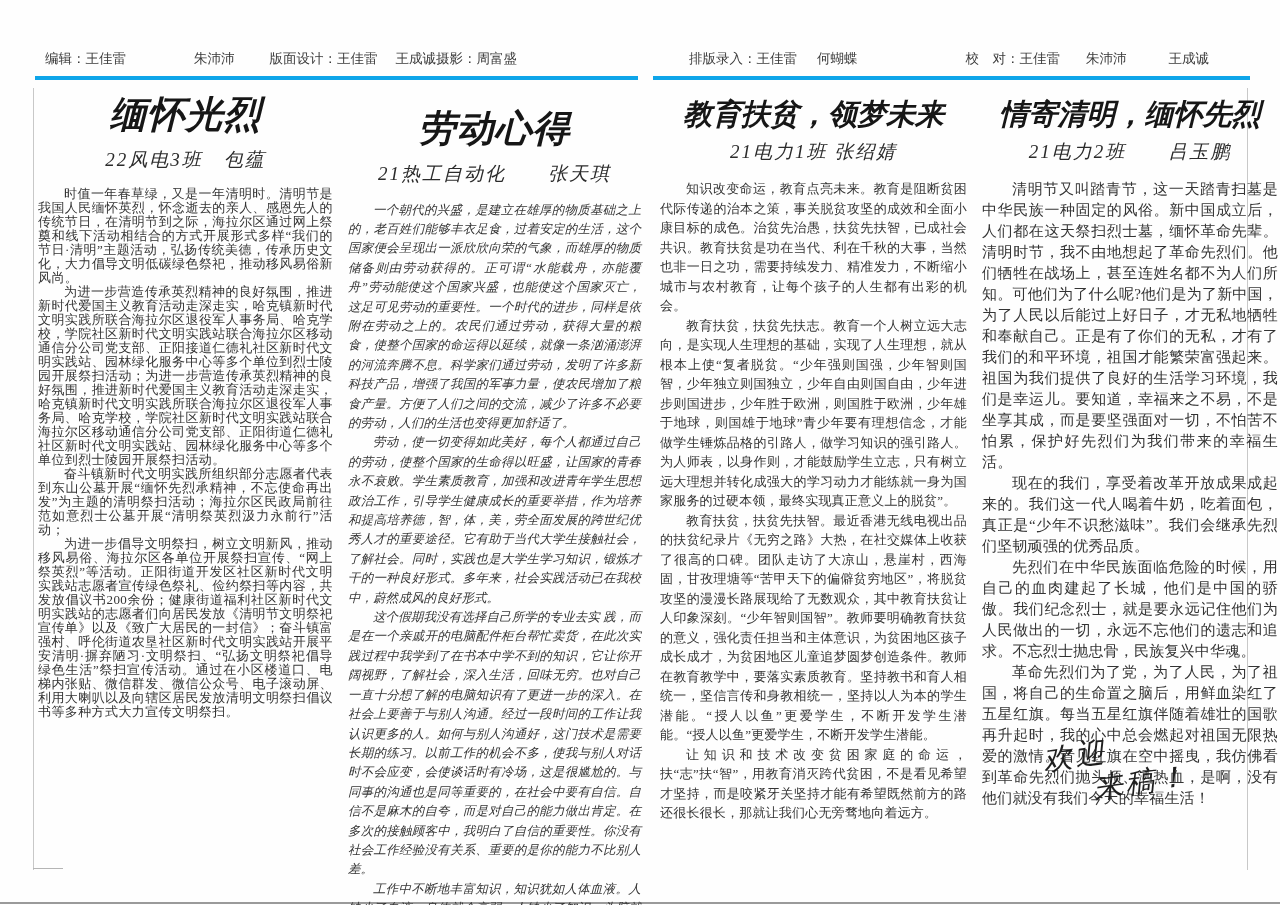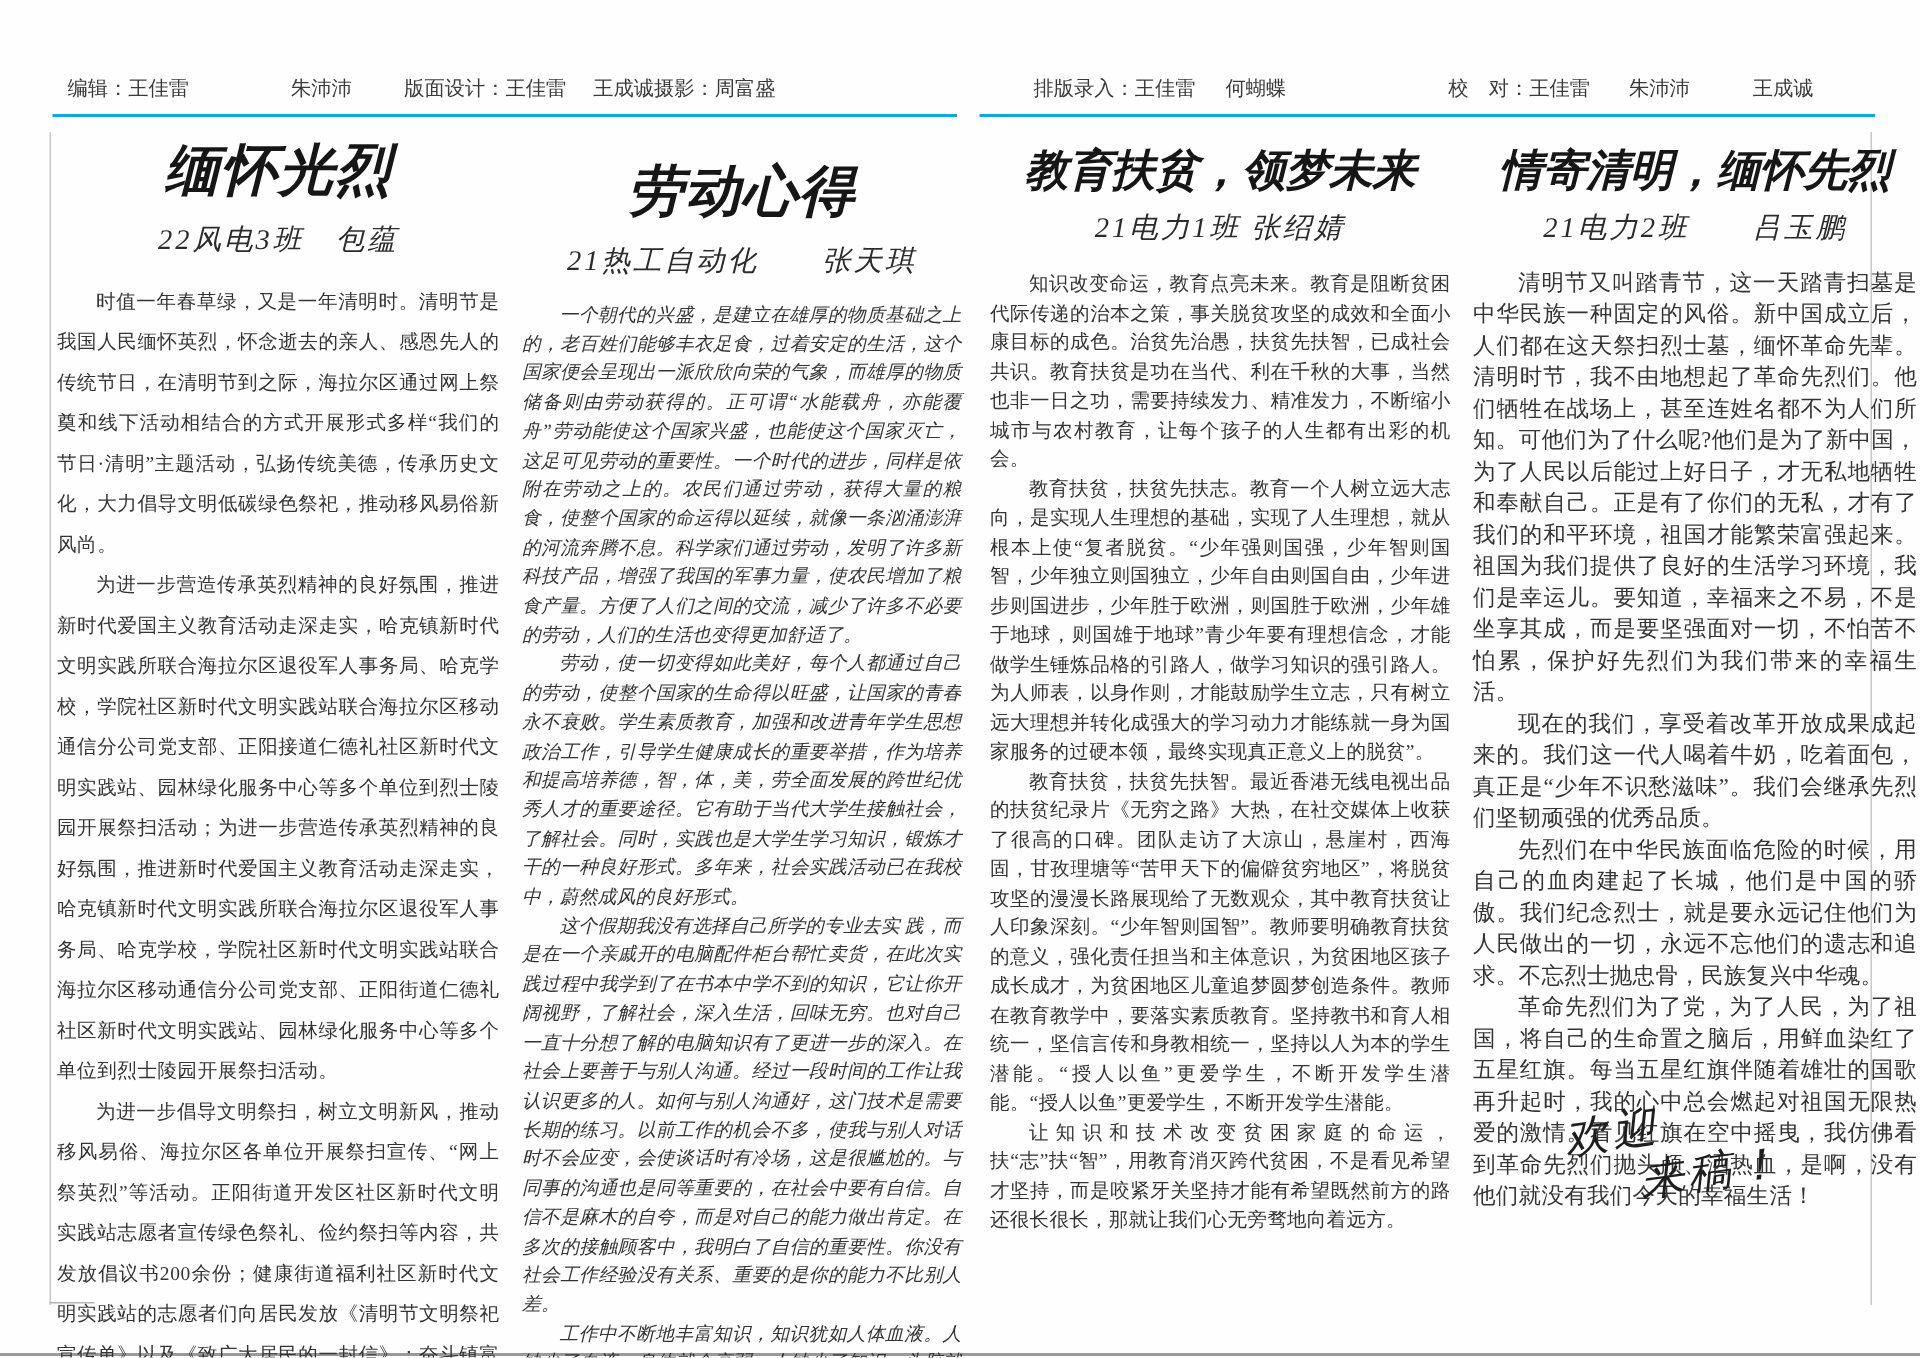--- a/index.html
+++ b/index.html
@@ -12,21 +12,21 @@
   .page{position:absolute;inset:0;background:#fefefe;}
   
   .edge-v{position:absolute;width:1px;background:#c8c8c8;}
   .edge-left{left:33px;top:88px;height:782px;}
   .edge-right{left:1247px;top:88px;height:782px;}
   .edge-bottom{position:absolute;left:0;right:0;bottom:1px;height:2px;background:#9a9a9a;}
   .edge-corner{position:absolute;left:33px;top:868px;width:30px;height:1px;background:#b5b5b5;}
 
   
   .masthead{position:absolute;top:50px;height:26px;font-size:13.5px;color:#3a3a3a;
-    border-bottom:2px solid #0ea5e9;display:flex;align-items:flex-start;white-space:nowrap;}
+    border-bottom:4px solid #0ea5e9;display:flex;align-items:flex-start;white-space:nowrap;}
   .masthead span{display:inline-block;}
   .mast-left{left:35px;width:603px;}
   .mast-left span:nth-child(1){margin-left:10px;}
   .mast-left span:nth-child(2){margin-left:68px;}
   .mast-left span:nth-child(3){margin-left:35px;}
   .mast-left span:nth-child(4){margin-left:18px;}
   .mast-left span:nth-child(5){}
   .mast-right{left:653px;width:597px;}
   .mast-right span:nth-child(1){margin-left:36px;}
   .mast-right span:nth-child(2){margin-left:20px;}
@@ -49,21 +49,21 @@
   .col2 .a-title{margin-top:20px;}
   .col3 .a-title,.col4 .a-title{font-size:29px;letter-spacing:0;margin:10px 0 8px 0;}
   .a-byline{
     text-align:center;font-style:italic;font-size:19px;color:#2b2b2b;
     letter-spacing:2px;margin:0 0 14px 0;white-space:nowrap;
   }
   .col2 .a-byline{}
   .a-body p{
     margin:0;text-indent:2em;text-align:justify;color:#343434;
   }
-  .col1 .a-body p{font-size:13px;line-height:27px;letter-spacing:0.4px;}
+  .col1 .a-body p{font-size:13px;line-height:14px;letter-spacing:0.4px;}
   .col2 .a-body p{font-size:12.5px;line-height:19.4px;letter-spacing:0.1px;font-style:italic;}
   .col3 .a-body p{font-size:13px;line-height:19.5px;letter-spacing:0.2px;}
   .col4 .a-body p{font-size:15px;line-height:21px;letter-spacing:0.2px;}
 
   
   .welcome{
     position:absolute;left:1045px;top:733px;
     transform:rotate(-8deg);
     font-style:italic;color:#1e1e1e;font-size:29px;letter-spacing:3px;
     line-height:1.2;
@@ -95,20 +95,21 @@
     <span>朱沛沛</span>
     <span>王成诚</span>
   </div>
 
   <div class="col col1">
     <div class="a-title">缅怀光烈</div>
     <div class="a-byline">22风电3班　包蕴</div>
     <div class="a-body">
       <p>时值一年春草绿，又是一年清明时。清明节是我国人民缅怀英烈，怀念逝去的亲人、感恩先人的传统节日，在清明节到之际，海拉尔区通过网上祭奠和线下活动相结合的方式开展形式多样“我们的节日·清明”主题活动，弘扬传统美德，传承历史文化，大力倡导文明低碳绿色祭祀，推动移风易俗新风尚。</p>
       <p>为进一步营造传承英烈精神的良好氛围，推进新时代爱国主义教育活动走深走实，哈克镇新时代文明实践所联合海拉尔区退役军人事务局、哈克学校，学院社区新时代文明实践站联合海拉尔区移动通信分公司党支部、正阳接道仁德礼社区新时代文明实践站、园林绿化服务中心等多个单位到烈士陵园开展祭扫活动；为进一步营造传承英烈精神的良好氛围，推进新时代爱国主义教育活动走深走实，哈克镇新时代文明实践所联合海拉尔区退役军人事务局、哈克学校，学院社区新时代文明实践站联合海拉尔区移动通信分公司党支部、正阳街道仁德礼社区新时代文明实践站、园林绿化服务中心等多个单位到烈士陵园开展祭扫活动。</p>
+      <p>奋斗镇新时代文明实践所组织部分志愿者代表到东山公墓开展“缅怀先烈承精神，不忘使命再出发”为主题的清明祭扫活动；海拉尔区民政局前往范如意烈士公墓开展“清明祭英烈汲力永前行”活动；</p>
       <p>为进一步倡导文明祭扫，树立文明新风，推动移风易俗、海拉尔区各单位开展祭扫宣传、“网上祭英烈”等活动。正阳街道开发区社区新时代文明实践站志愿者宣传绿色祭礼、俭约祭扫等内容，共发放倡议书200余份；健康街道福利社区新时代文明实践站的志愿者们向居民发放《清明节文明祭祀宣传单》以及《致广大居民的一封信》；奋斗镇富强村、呼伦街道农垦社区新时代文明实践站开展平安清明·摒弃陋习·文明祭扫、“弘扬文明祭祀倡导绿色生活”祭扫宣传活动。通过在小区楼道口、电梯内张贴、微信群发、微信公众号、电子滚动屏、利用大喇叭以及向辖区居民发放清明文明祭扫倡议书等多种方式大力宣传文明祭扫。</p>
     </div>
   </div>
 
   <div class="col col2">
     <div class="a-title">劳动心得</div>
     <div class="a-byline">21热工自动化　　张天琪</div>
     <div class="a-body">
       <p>一个朝代的兴盛，是建立在雄厚的物质基础之上的，老百姓们能够丰衣足食，过着安定的生活，这个国家便会呈现出一派欣欣向荣的气象，而雄厚的物质储备则由劳动获得的。正可谓“水能载舟，亦能覆舟”劳动能使这个国家兴盛，也能使这个国家灭亡，这足可见劳动的重要性。一个时代的进步，同样是依附在劳动之上的。农民们通过劳动，获得大量的粮食，使整个国家的命运得以延续，就像一条汹涌澎湃的河流奔腾不息。科学家们通过劳动，发明了许多新科技产品，增强了我国的军事力量，使农民增加了粮食产量。方便了人们之间的交流，减少了许多不必要的劳动，人们的生活也变得更加舒适了。</p>
       <p>劳动，使一切变得如此美好，每个人都通过自己的劳动，使整个国家的生命得以旺盛，让国家的青春永不衰败。学生素质教育，加强和改进青年学生思想政治工作，引导学生健康成长的重要举措，作为培养和提高培养德，智，体，美，劳全面发展的跨世纪优秀人才的重要途径。它有助于当代大学生接触社会，了解社会。同时，实践也是大学生学习知识，锻炼才干的一种良好形式。多年来，社会实践活动已在我校中，蔚然成风的良好形式。</p>

